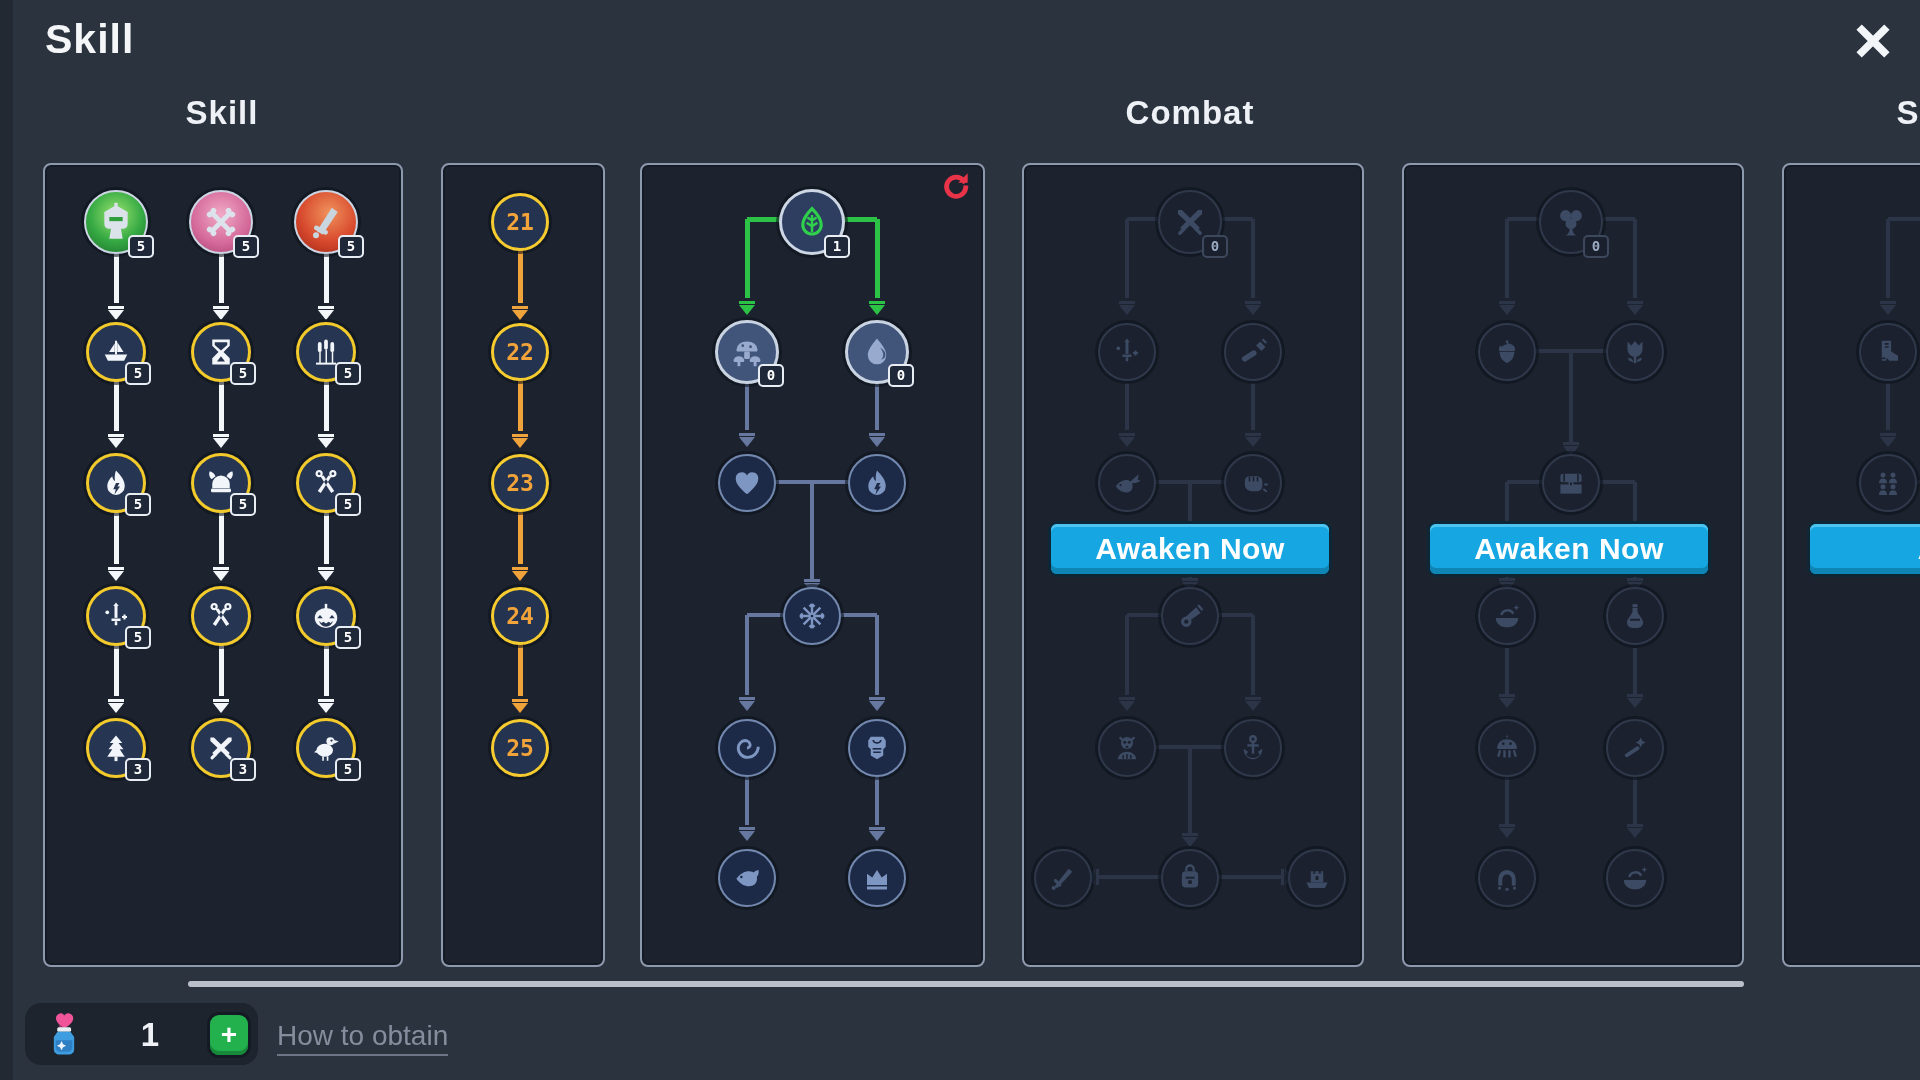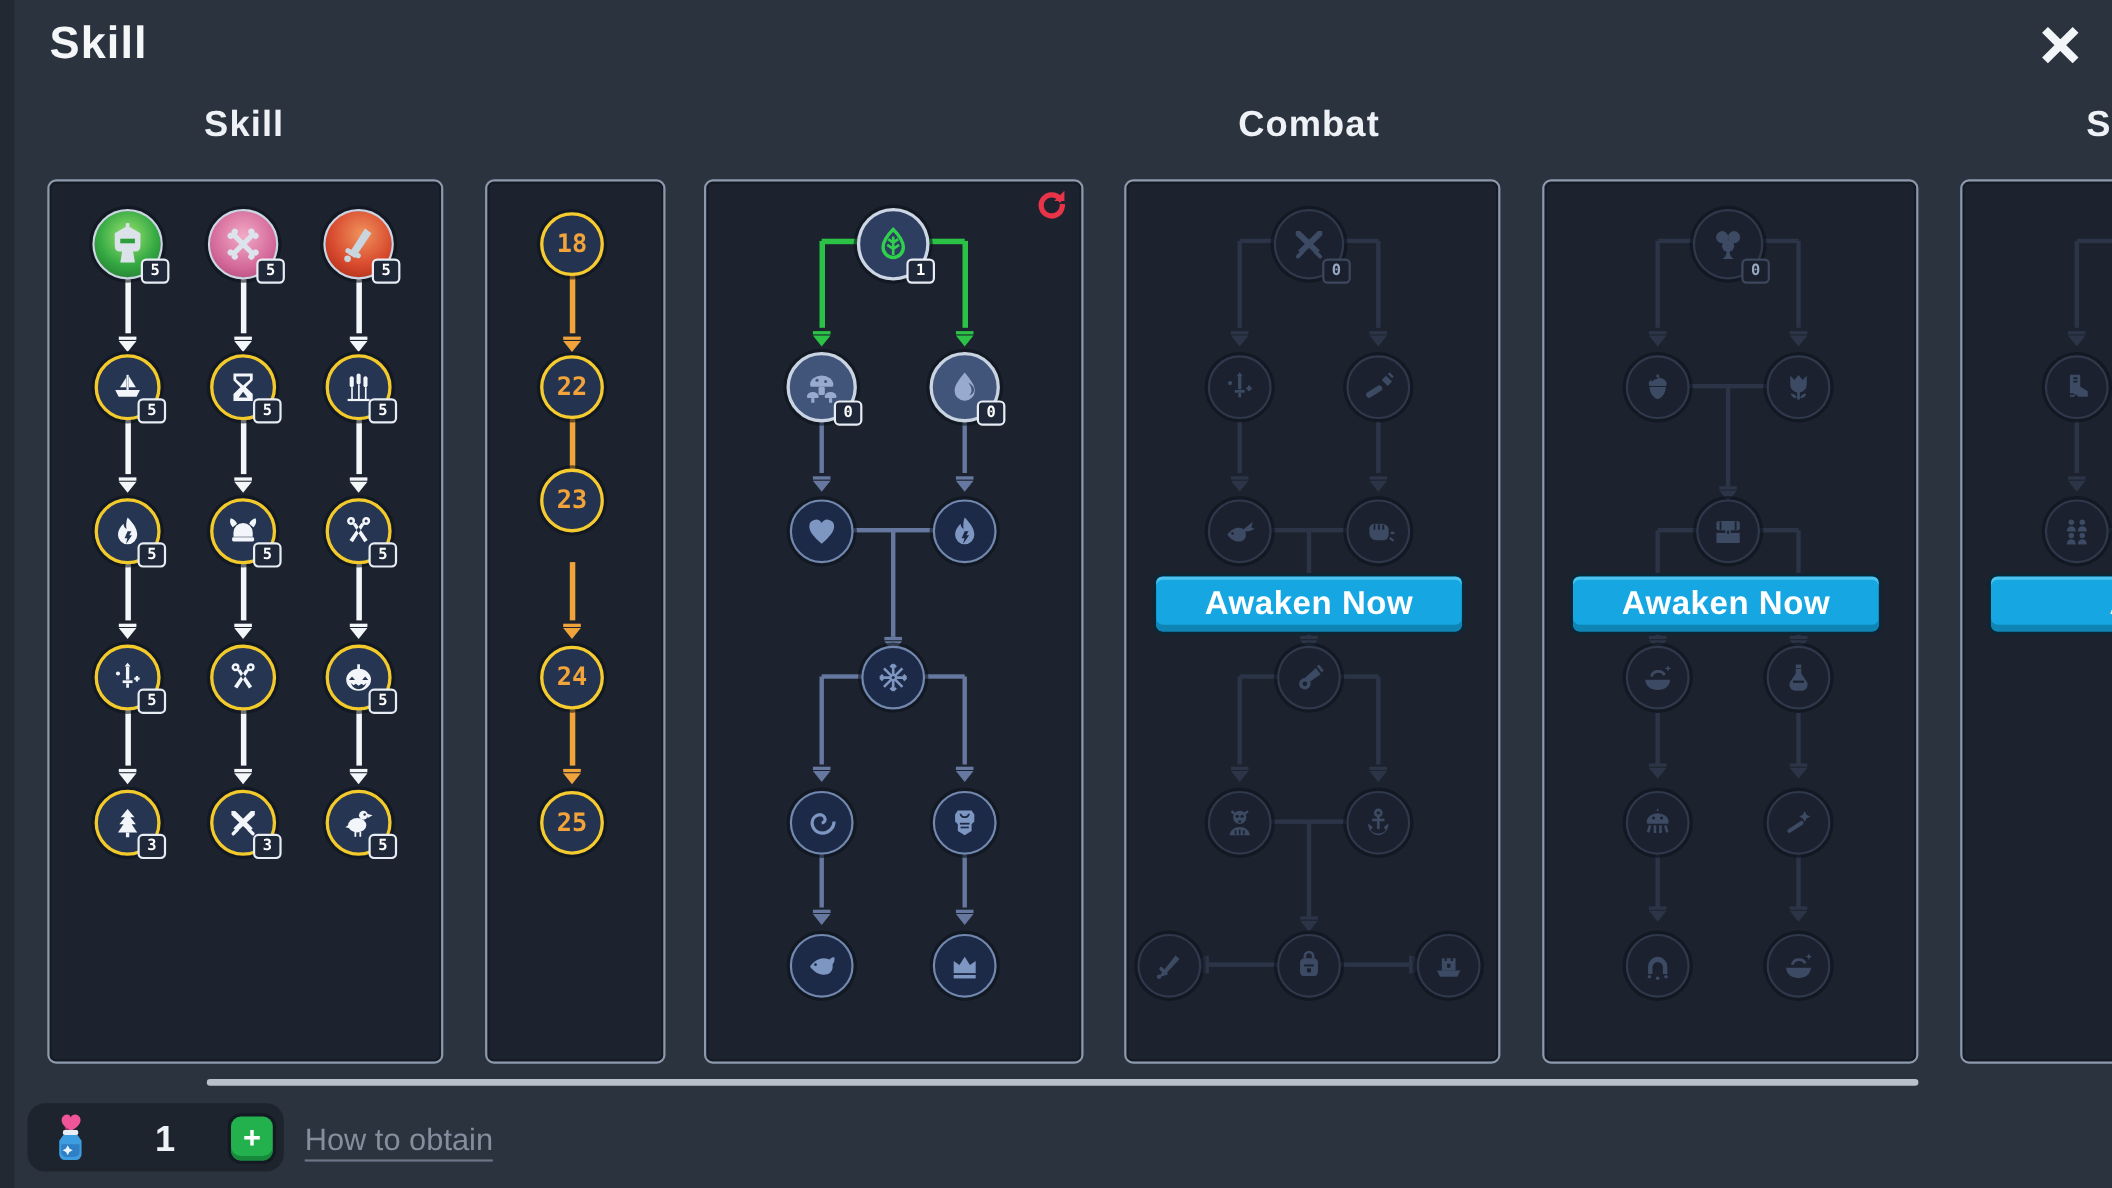--- a/index.html
+++ b/index.html
@@ -245,26 +245,26 @@
       <div class="panel" style="left: 441px; width: 160px;"></div>
       <div class="lv c-orange" style="left: 517.5px; top: 250px; width: 5px; height: 53px;"></div>
       <div class="lv c-orange" style="left: 517.5px; top: 380px; width: 5px; height: 51px;"></div>
       <div class="lv c-orange" style="left: 517.5px; top: 511px; width: 5px; height: 53px;"></div>
       <div class="lv c-orange" style="left: 517.5px; top: 644px; width: 5px; height: 52px;"></div>
       <div class="arrow c-orange" style="left: 520px; top: 313px;"></div>
       <div class="arrow c-orange" style="left: 520px; top: 441px;"></div>
       <div class="arrow c-orange" style="left: 520px; top: 574px;"></div>
       <div class="arrow c-orange" style="left: 520px; top: 706px;"></div>
       <div class="node v-level" style="left: 520px; top: 222px; width: 52px; height: 52px;">
-        <span class="lvl">18</span>
+        <span class="lvl">21</span>
       </div>
       <div class="node v-level" style="left: 520px; top: 352px; width: 52px; height: 52px;">
         <span class="lvl">22</span>
       </div>
-      <div class="node v-level" style="left: 520px; top: 455px; width: 52px; height: 52px;">
+      <div class="node v-level" style="left: 520px; top: 483px; width: 52px; height: 52px;">
         <span class="lvl">23</span>
       </div>
       <div class="node v-level" style="left: 520px; top: 616px; width: 52px; height: 52px;">
         <span class="lvl">24</span>
       </div>
       <div class="node v-level" style="left: 520px; top: 748px; width: 52px; height: 52px;">
         <span class="lvl">25</span>
       </div>
       <div class="panel" style="left: 640px; width: 341px;"></div>
       <div class="lh c-green" style="left: 747px; top: 216.5px; width: 33px; height: 5px;"></div>

